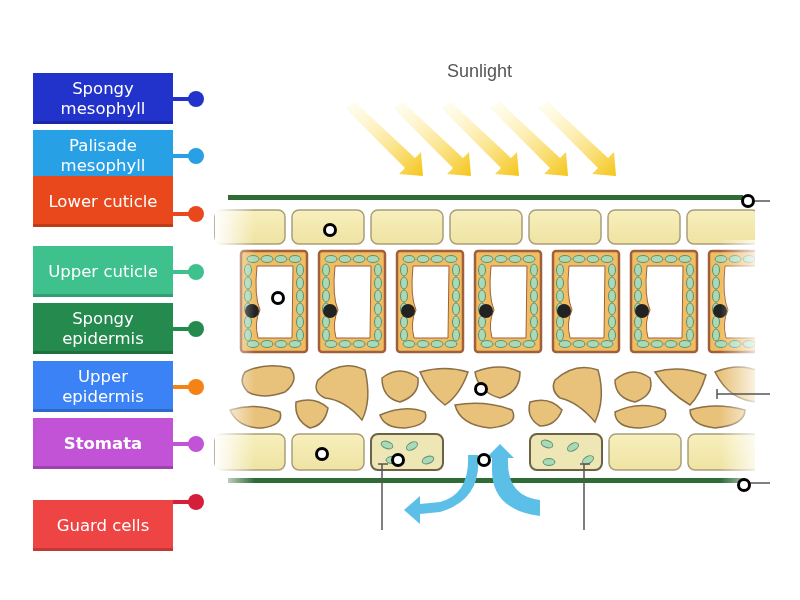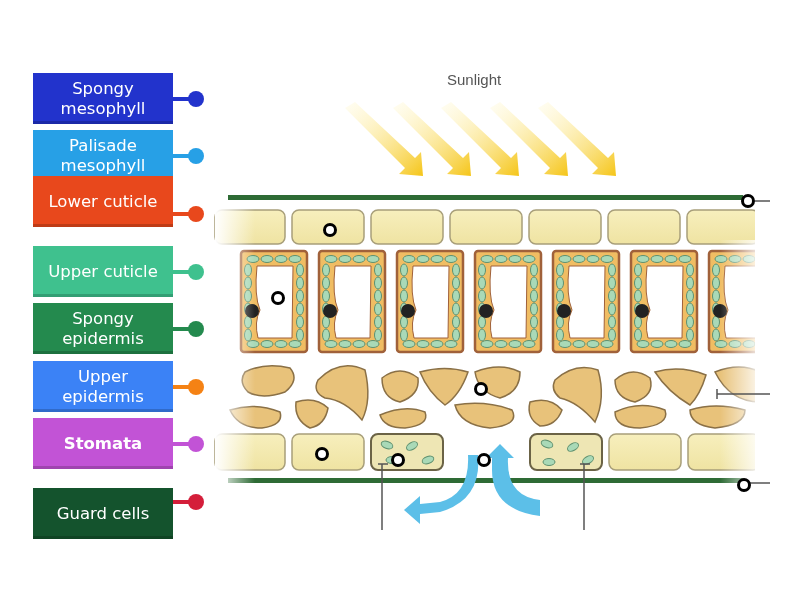--- a/index.html
+++ b/index.html
@@ -7,21 +7,21 @@
   .label {
     position: absolute; left: 33px; width: 140px; height: 51px;
     border-radius: 0; color: #fff; font-size: 16.5px; line-height: 20px;
     display: flex; align-items: center; justify-content: center; text-align: center;
     box-shadow: inset 0 -3px 0 rgba(0,0,0,0.18);
     cursor: pointer; white-space: pre-line;
   }
   .connector { position: absolute; left: 173px; height: 4px; width: 22px; }
   .knob { position: absolute; left: 188px; width: 16px; height: 16px; border-radius: 50%; }
   #diagram { position: absolute; left: 0; top: 0; width: 800px; height: 600px; }
-  .sun-text { position: absolute; left: 447px; top: 71px; font-size: 15px; color: #555; font-family: "Liberation Sans", sans-serif; }
+  .sun-text { position: absolute; left: 447px; top: 61px; font-size: 18px; color: #555; font-family: "Liberation Sans", sans-serif; }
   .hotspot { cursor: pointer; }
 </style>
 </head>
 <body>
 
 <svg id="diagram" viewBox="0 0 800 600" xmlns="http://www.w3.org/2000/svg">
   <defs>
     <linearGradient id="sunGrad" x1="0" y1="0" x2="1" y2="1">
       <stop offset="0" stop-color="#fff6c0" stop-opacity="0.2"></stop>
       <stop offset="1" stop-color="#f5c518"></stop>
@@ -344,16 +344,16 @@
 epidermis</div>
     <div class="connector" style="top: 327px; background: rgb(36, 138, 78);"></div>
     <div class="knob" style="top: 321px; background: rgb(36, 138, 78);"></div>
     <div class="label" style="top: 361px; background: #3b82f6;">Upper
 epidermis</div>
     <div class="connector" style="top: 385px; background: rgb(245, 130, 20);"></div>
     <div class="knob" style="top: 379px; background: rgb(245, 130, 20);"></div>
     <div class="label" style="top: 418px; background: rgb(194, 83, 214); font-weight: bold;">Stomata</div>
     <div class="connector" style="top: 442px; background: rgb(194, 83, 214);"></div>
     <div class="knob" style="top: 436px; background: rgb(194, 83, 214);"></div>
-    <div class="label" style="top: 488px; background: #14532d;">Guard cells</div>
+    <div class="label" style="top: 500px; background: #ef4444;">Guard cells</div>
     <div class="connector" style="top: 500px; background: rgb(212, 30, 58);"></div>
     <div class="knob" style="top: 494px; background: rgb(212, 30, 58);"></div>
   </div>
 
 </body></html>

